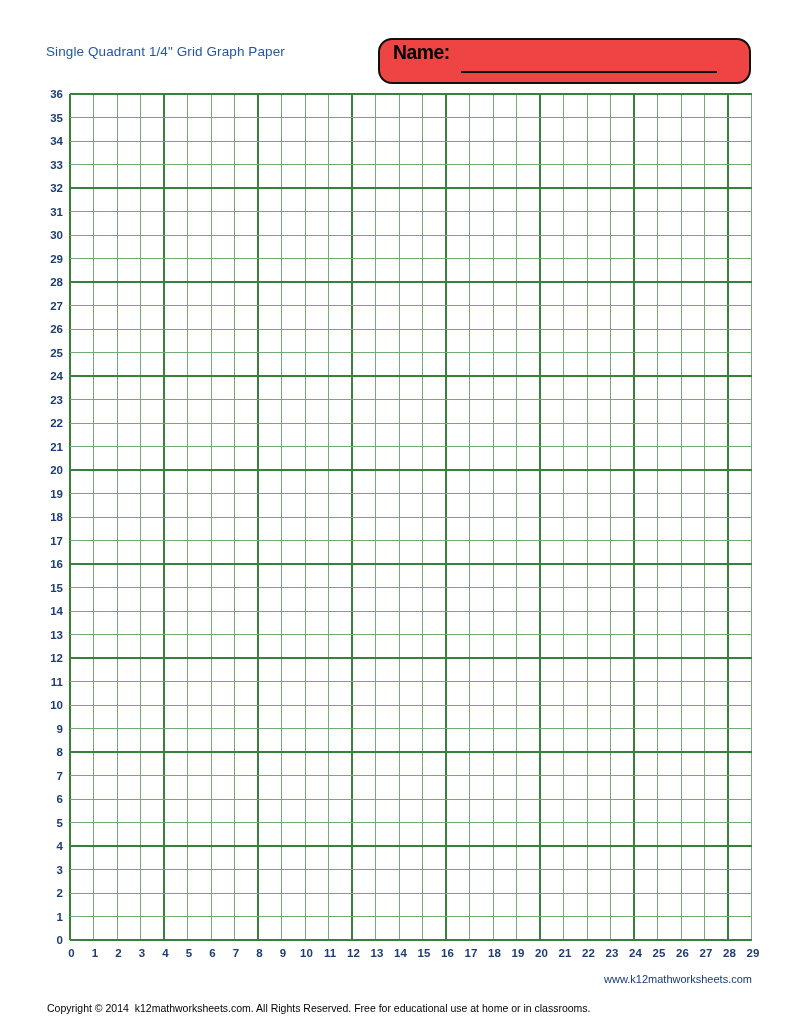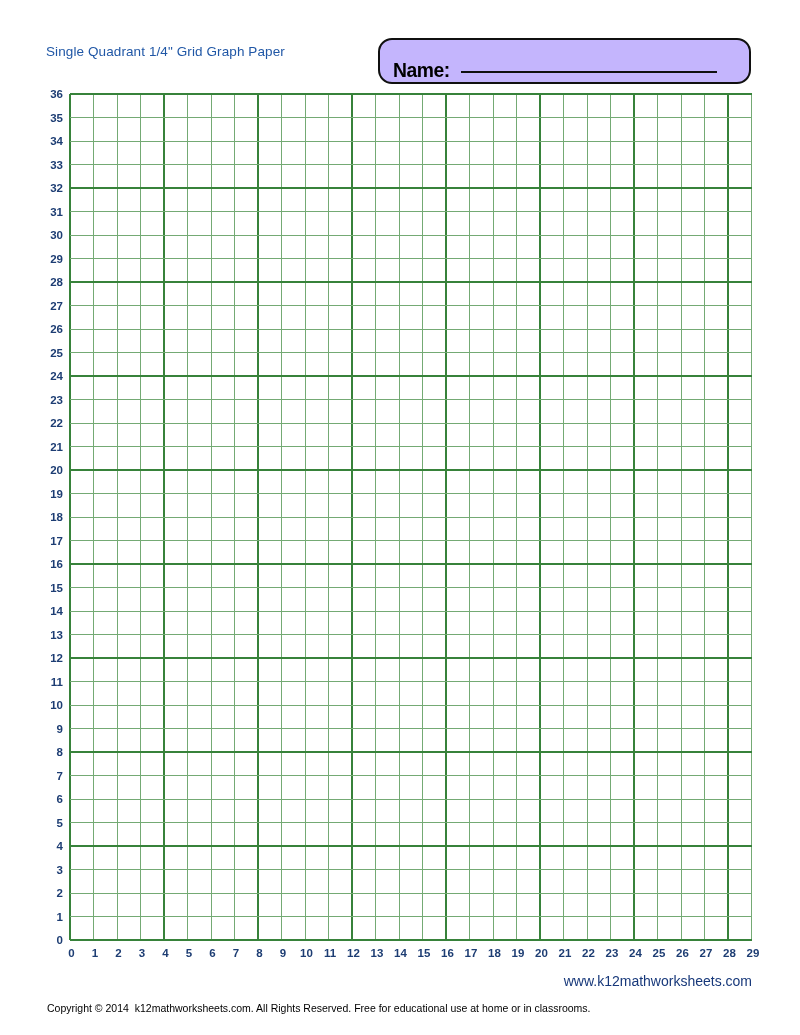--- a/index.html
+++ b/index.html
@@ -15,22 +15,22 @@
     font-size:13.5px;font-weight:400;
     color:#2057a6;
     letter-spacing:0.1px;
   }
   .name-box{
     position:absolute;left:378px;top:38px;
     width:373px;height:46px;
     box-sizing:border-box;
     border:2.5px solid #101010;
     border-radius:14px;
-    background:#c4b5fd;
-    display:flex;align-items:flex-end;
+    background:#ef4444;
+    display:flex;align-items:flex-start;
     padding:0 32px 0 13px;
   }
   .name-label{
     font-weight:700;font-size:21px;color:#000;
     letter-spacing:-0.5px;
     transform:scaleX(0.92);transform-origin:left center;
   }
   .name-line{
     flex:1;margin-left:6px;
     align-self:flex-end;margin-bottom:9px;
@@ -42,21 +42,21 @@
     width:800px;height:1035px;
   }
   .footer-left{
     position:absolute;left:47px;top:973px;
     font-size:10.5px;color:#000;
     white-space:pre;
     margin-top:29px;
   }
   .footer-right{
     position:absolute;right:48px;top:973px;
-    font-size:14px;color:#17387a;
+    font-size:11px;color:#17387a;
   }
 </style>
 </head>
 <body>
 
 <div class="page-title">Single Quadrant 1/4" Grid Graph Paper</div>
 
 <div class="name-box">
   <span class="name-label">Name:</span>
   <span class="name-line"></span>

